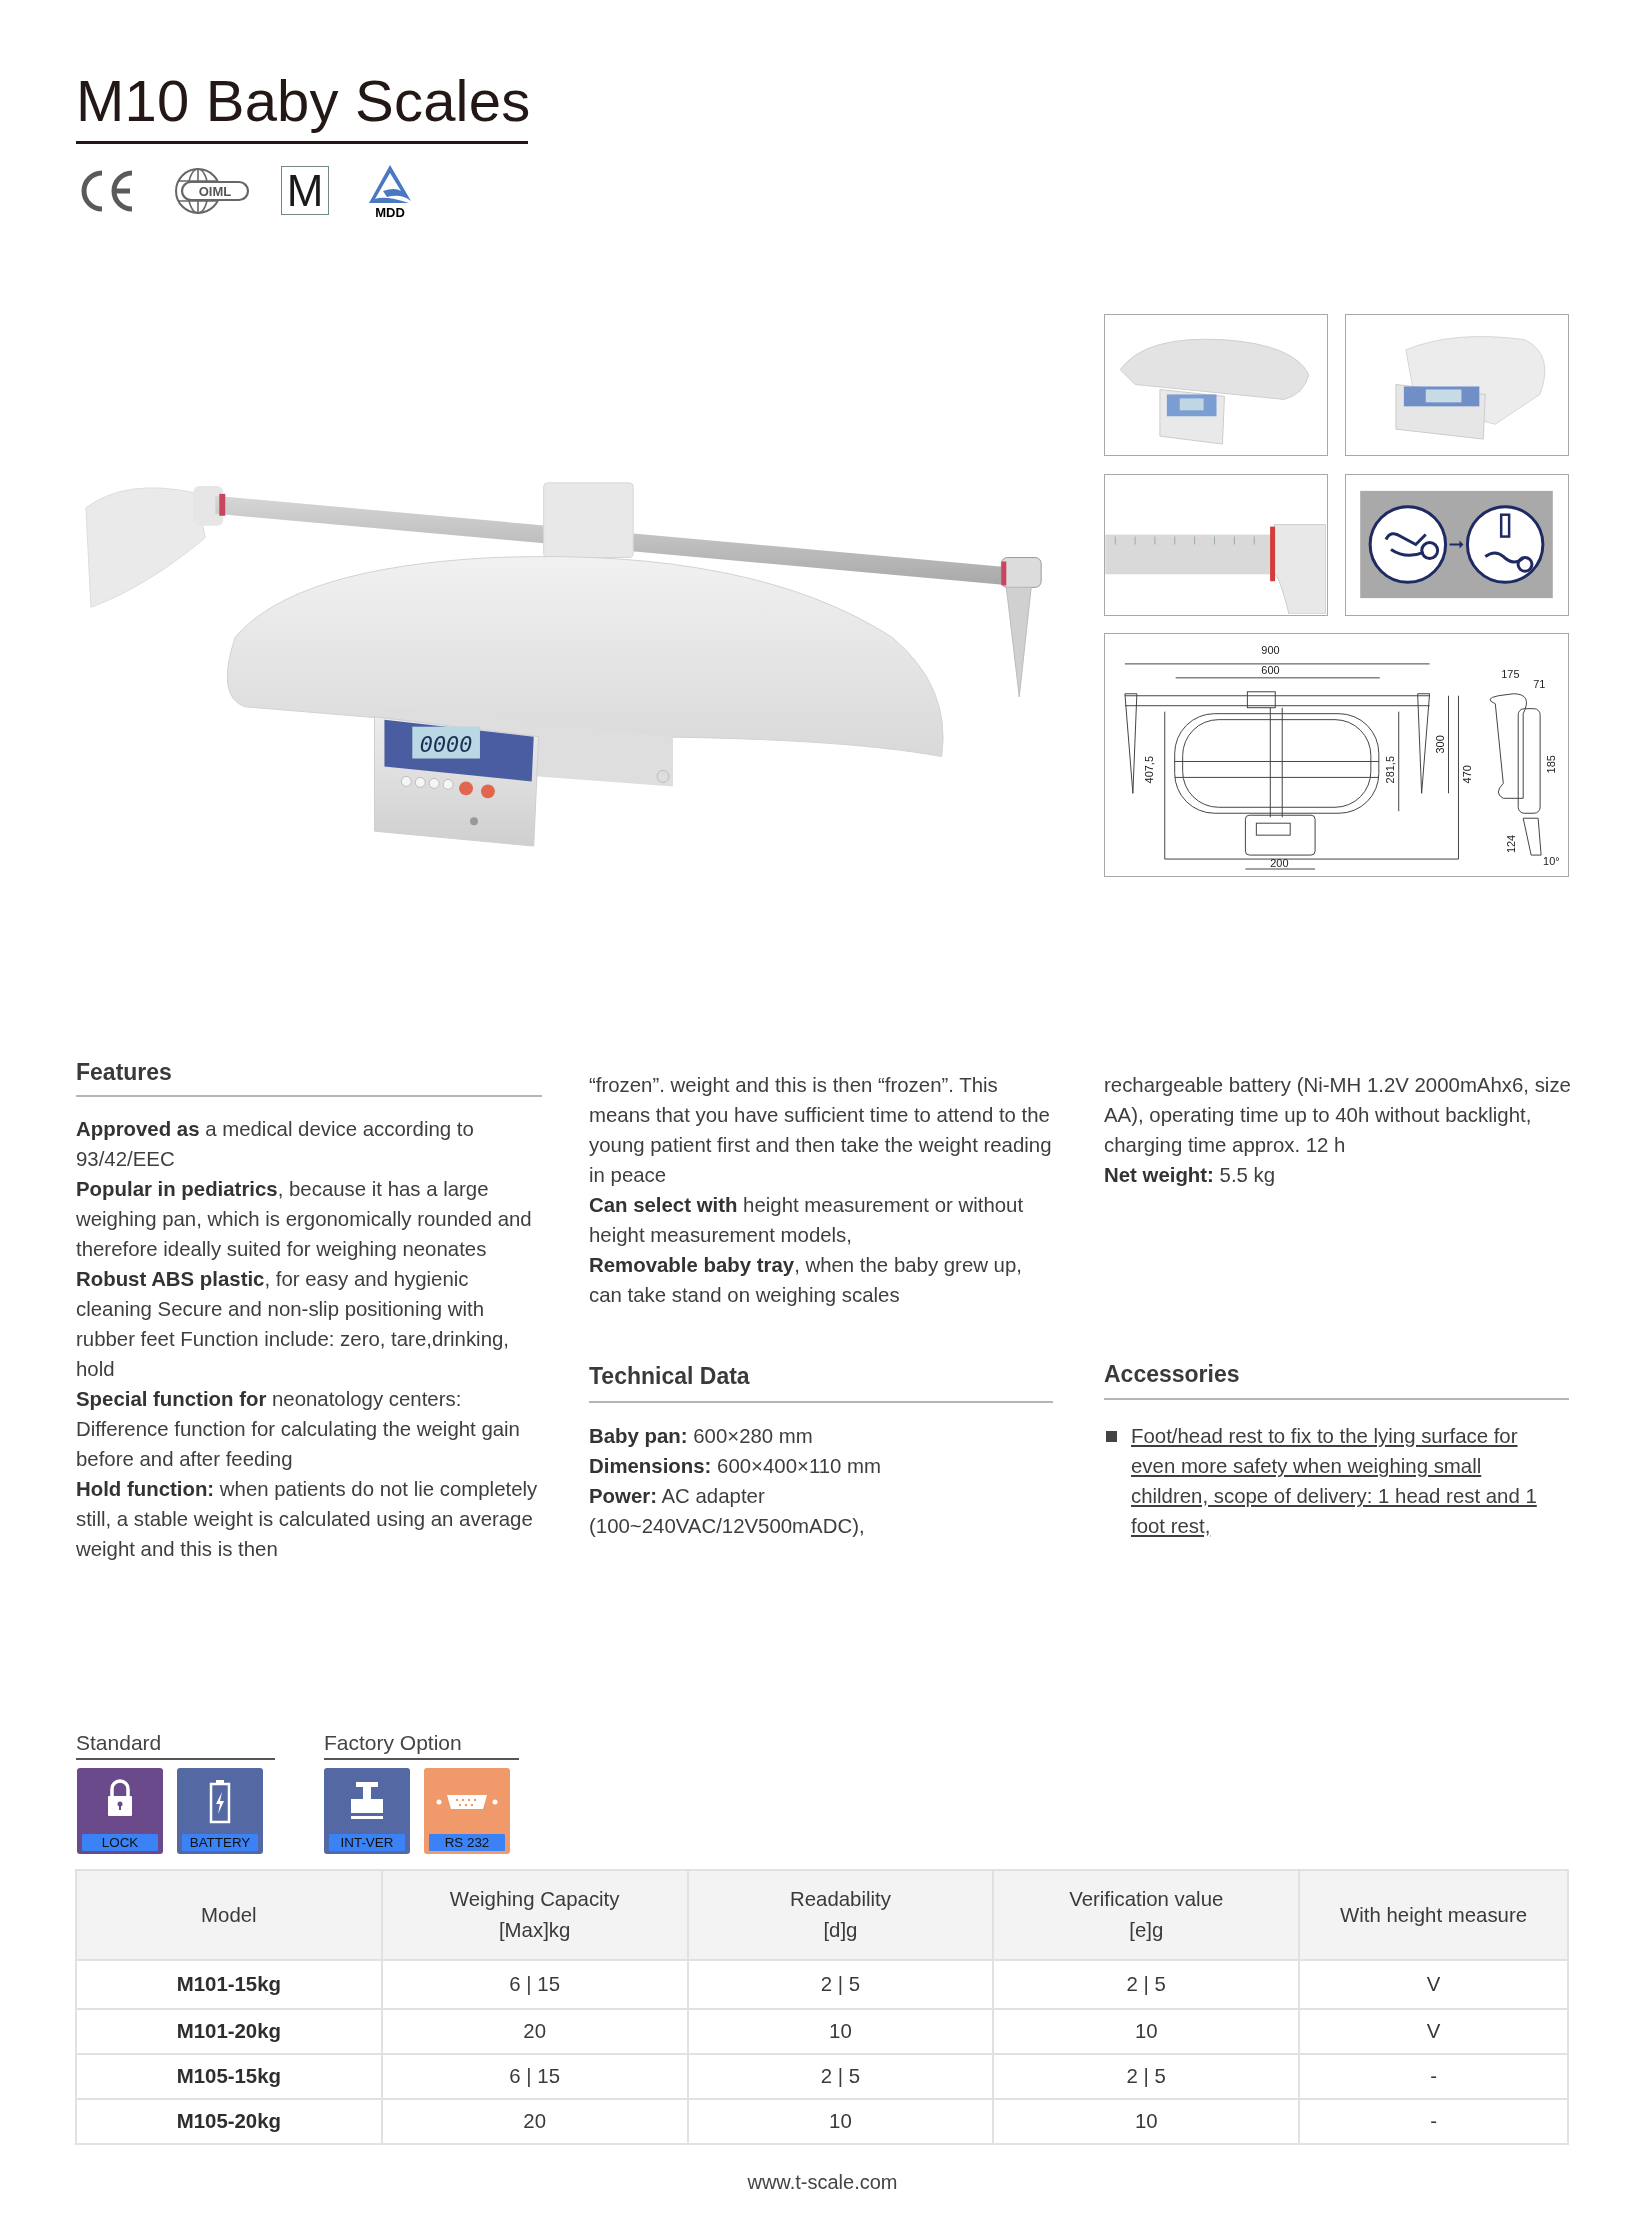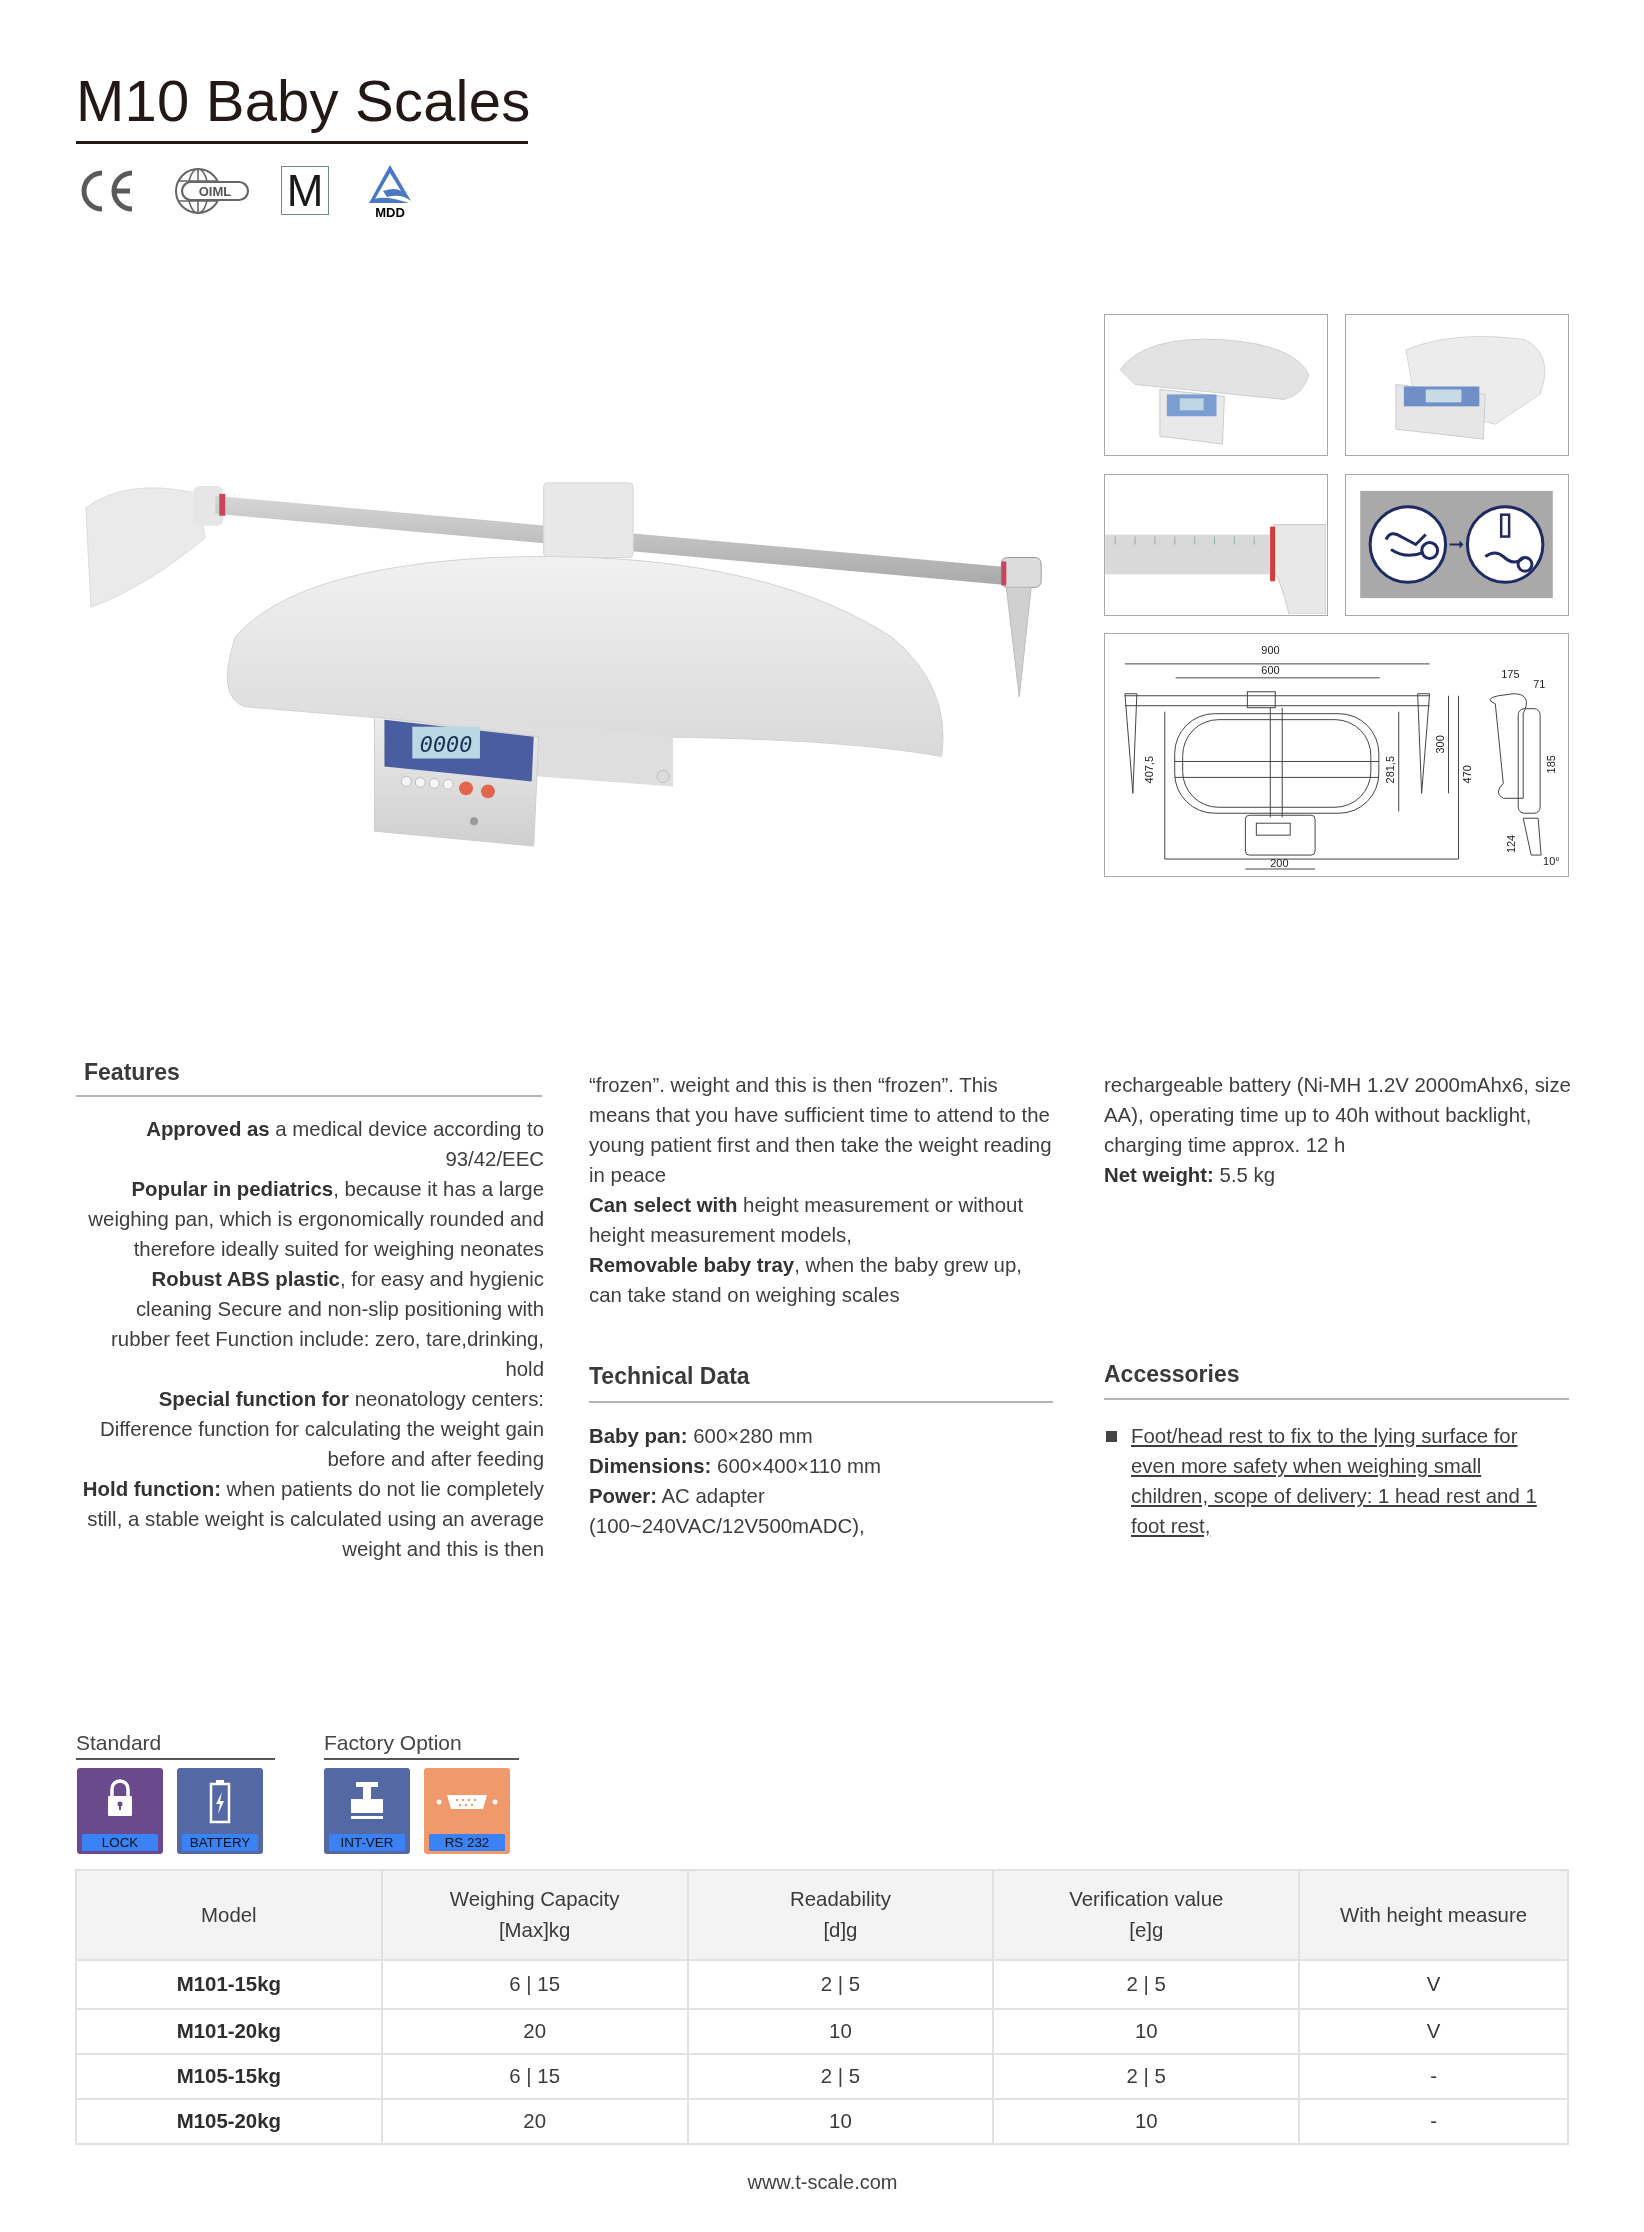--- a/index.html
+++ b/index.html
@@ -226,23 +226,23 @@
     <text x="368" y="150" transform="rotate(-90 368 150)">470</text>
     <text x="166" y="234">200</text>
     <text x="398" y="44">175</text>
     <text x="430" y="54">71</text>
     <text x="452" y="140" transform="rotate(-90 452 140)">185</text>
     <text x="412" y="220" transform="rotate(-90 412 220)">124</text>
     <text x="440" y="232">10°</text>
   </svg>
 </div>
 
-<div class="abs sec-head" style="left:84px; top:1059px;">Features</div>
+<div class="abs sec-head" style="left:76px; top:1059px;">Features</div>
 <div class="abs sec-rule" style="left:76px; top:1095px; width:466px;"></div>
-<div class="abs col" style="left:76px; top:1114px; width:468px;text-align:right;">
+<div class="abs col" style="left:76px; top:1114px; width:468px;">
   <div><b>Approved as</b><span> a medical device according to 93/42/EEC</span></div>
   <div><b>Popular in pediatrics</b><span>, because it has a large weighing pan, which is ergonomically rounded and therefore ideally suited for weighing neonates</span></div>
   <div><b>Robust ABS plastic</b><span>, for easy and hygienic cleaning Secure and non-slip positioning with rubber feet Function include: zero, tare,drinking, hold</span></div>
   <div><b>Special function for</b><span> neonatology centers: Difference function for calculating the weight gain before and after feeding</span></div>
   <div><b>Hold function:</b><span> when patients do not lie completely still, a stable weight is calculated using an average weight and this is then</span></div>
 </div>
 
 <div class="abs col" style="left:589px; top:1070px; width:470px;">
   <div>“frozen”. weight and this is then “frozen”. This means that you have sufficient time to attend to the young patient first and then take the weight reading in peace</div>
   <div><b>Can select with</b><span> height measurement or without height measurement models,</span></div>

